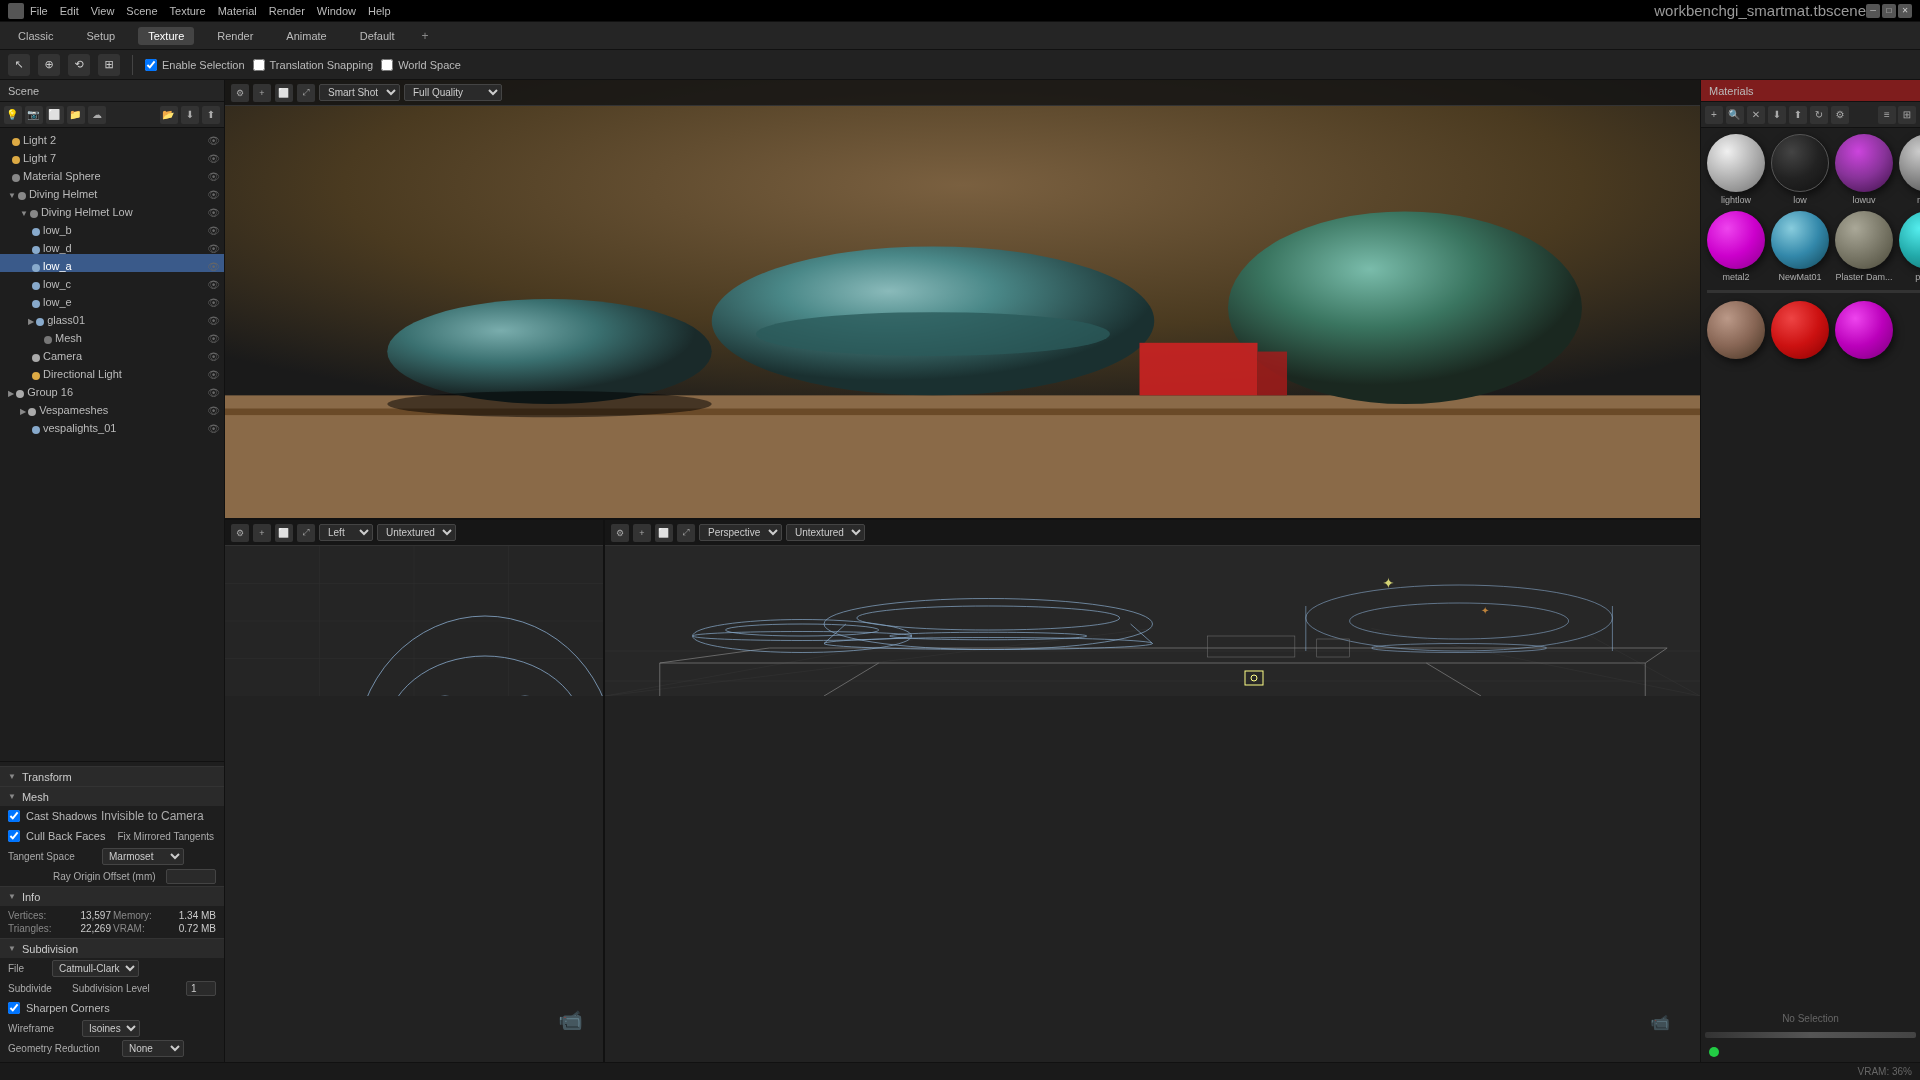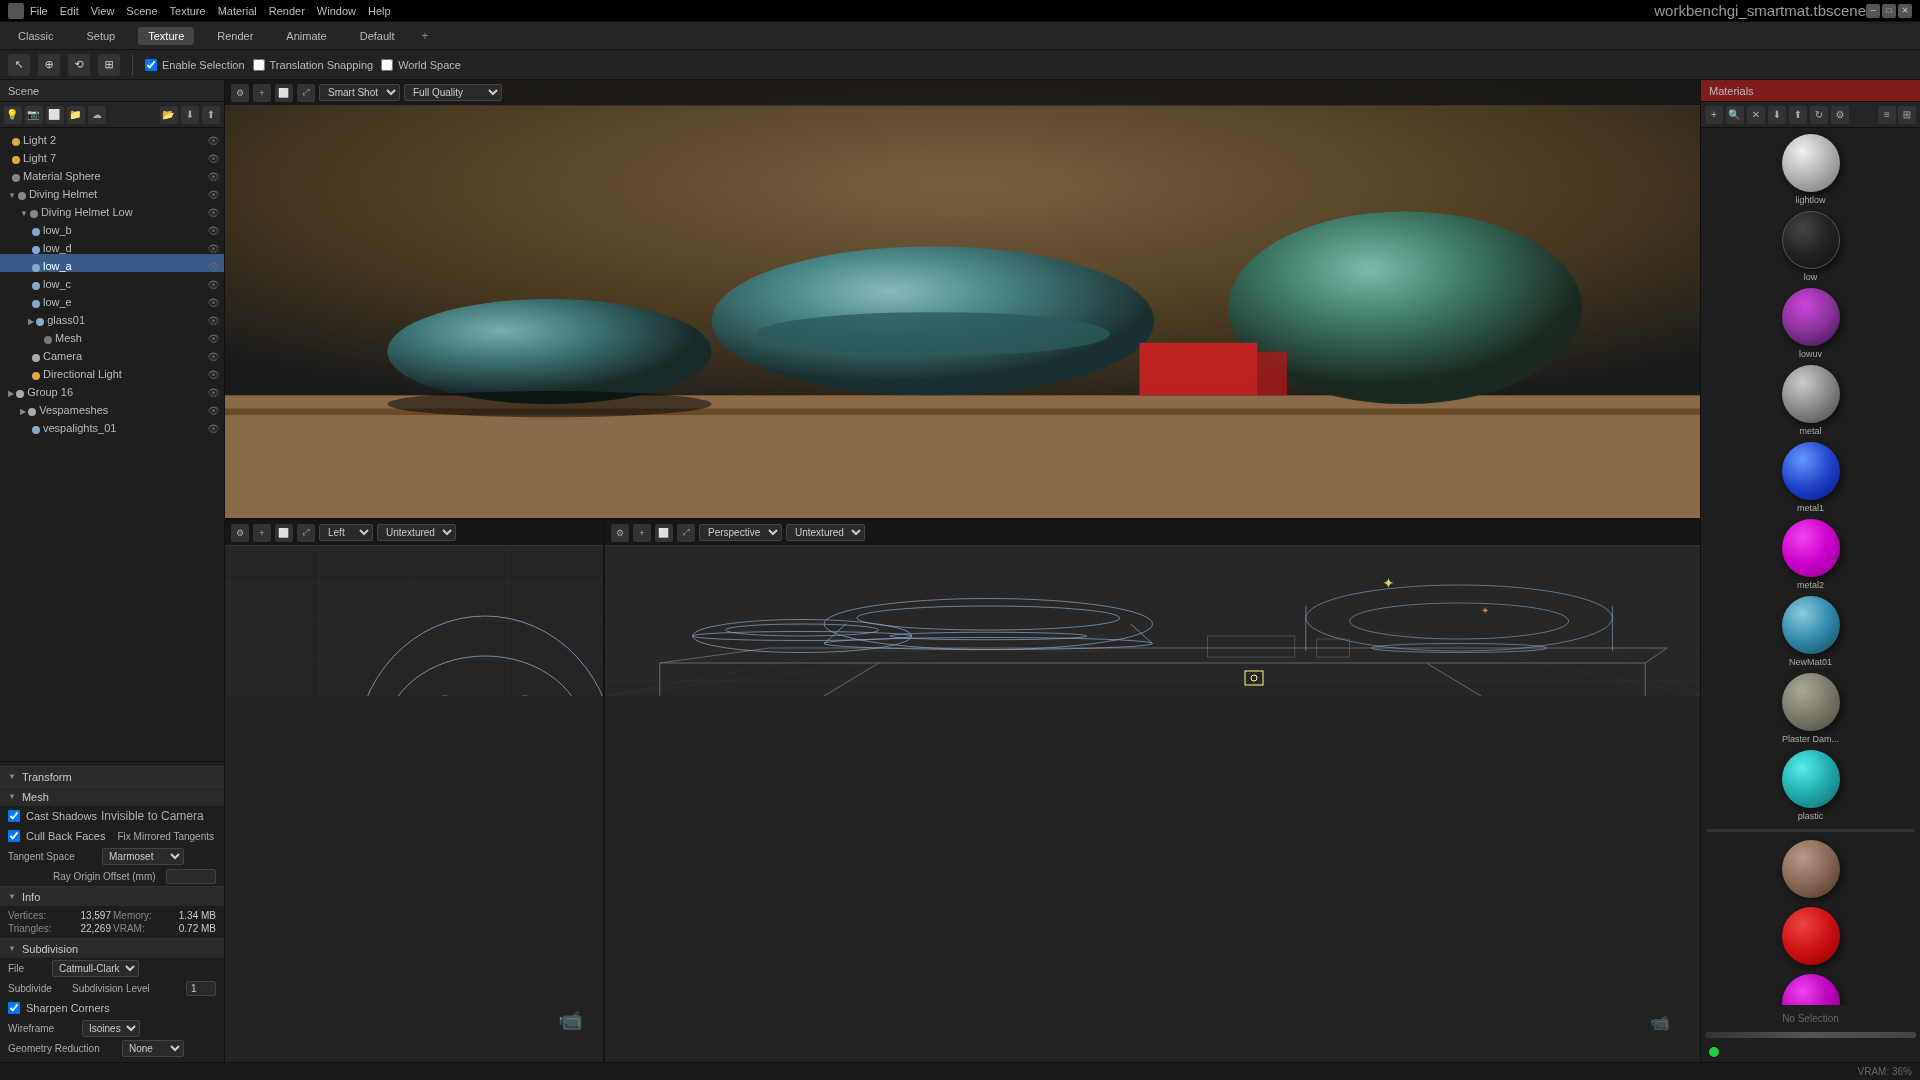--- a/index.html
+++ b/index.html
@@ -339,21 +339,21 @@
       border-radius: 2px;
       display: flex; align-items: center; justify-content: center;
       font-size: 10px; color: #aaa;
       cursor: pointer;
     }
     #materials-grid {
       flex: 1;
       overflow-y: auto;
       padding: 6px;
       display: grid;
-      grid-template-columns: repeat(1, 1fr);
+      grid-template-columns: repeat(5, 1fr);
       gap: 6px;
       align-content: start;
     }
     .mat-item {
       display: flex;
       flex-direction: column;
       align-items: center;
       cursor: pointer;
     }
     .mat-sphere {

